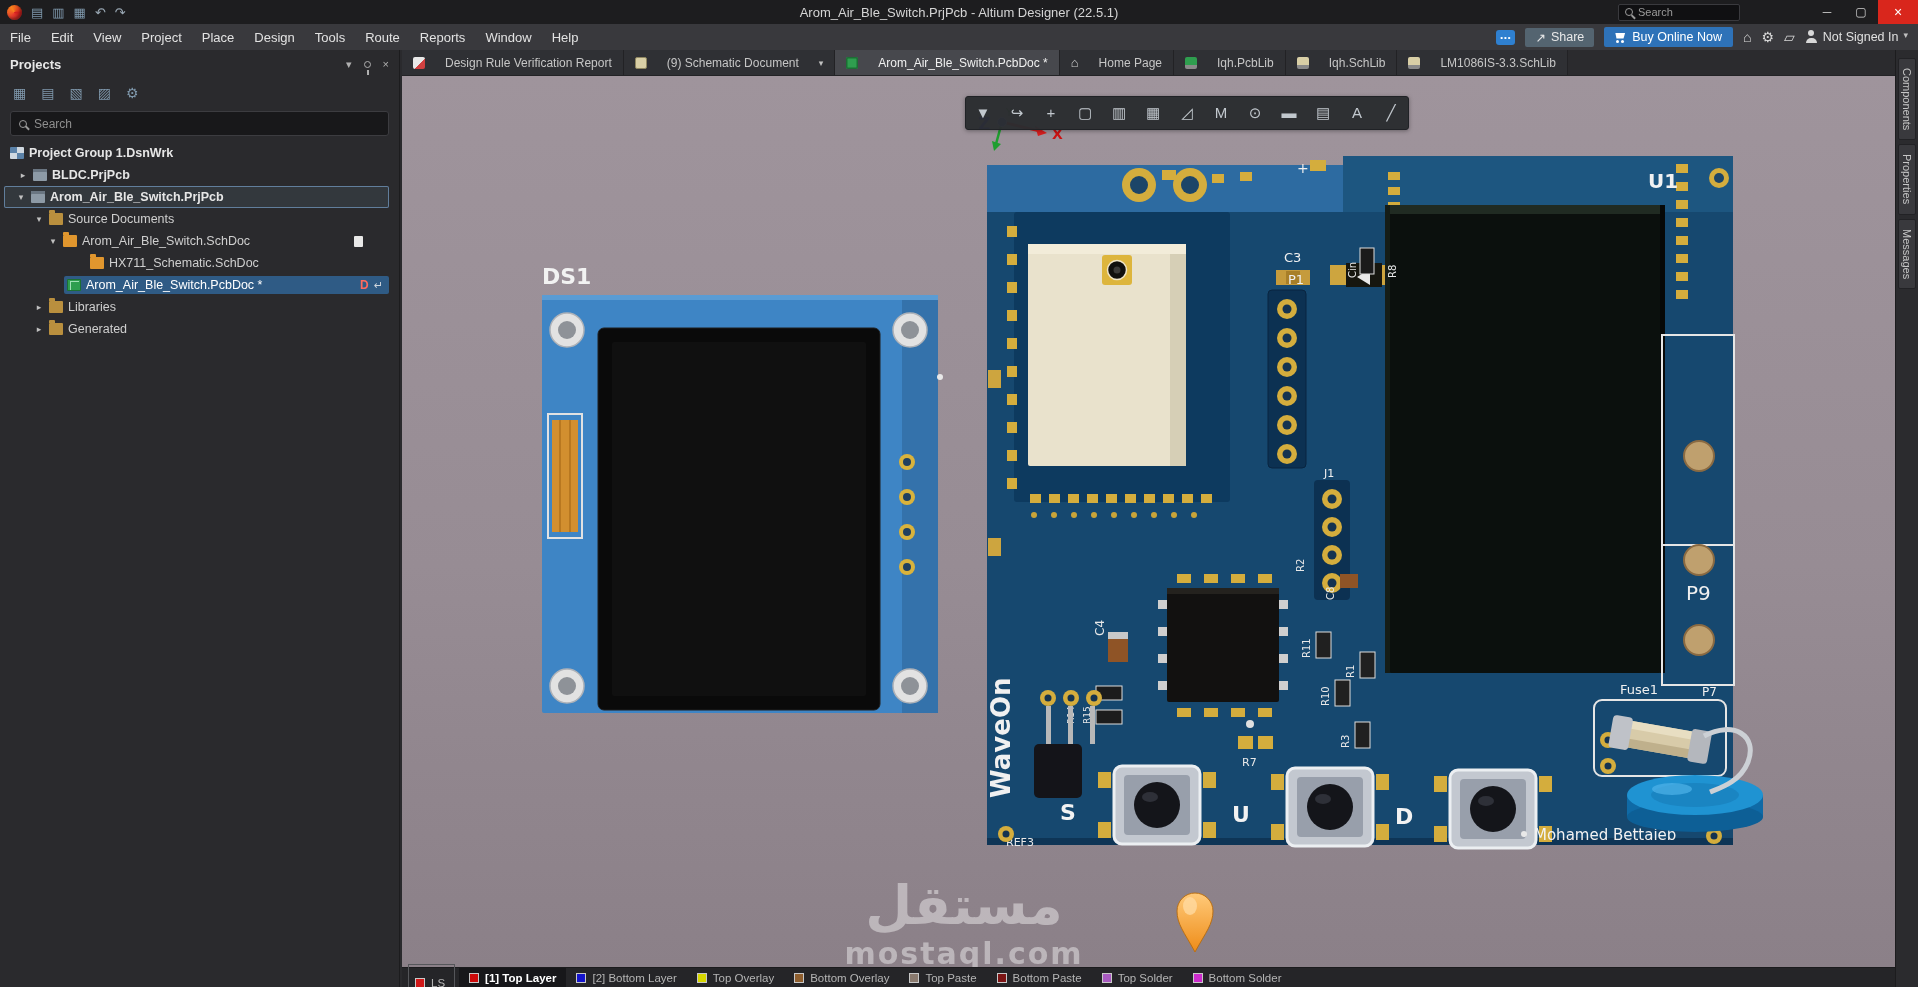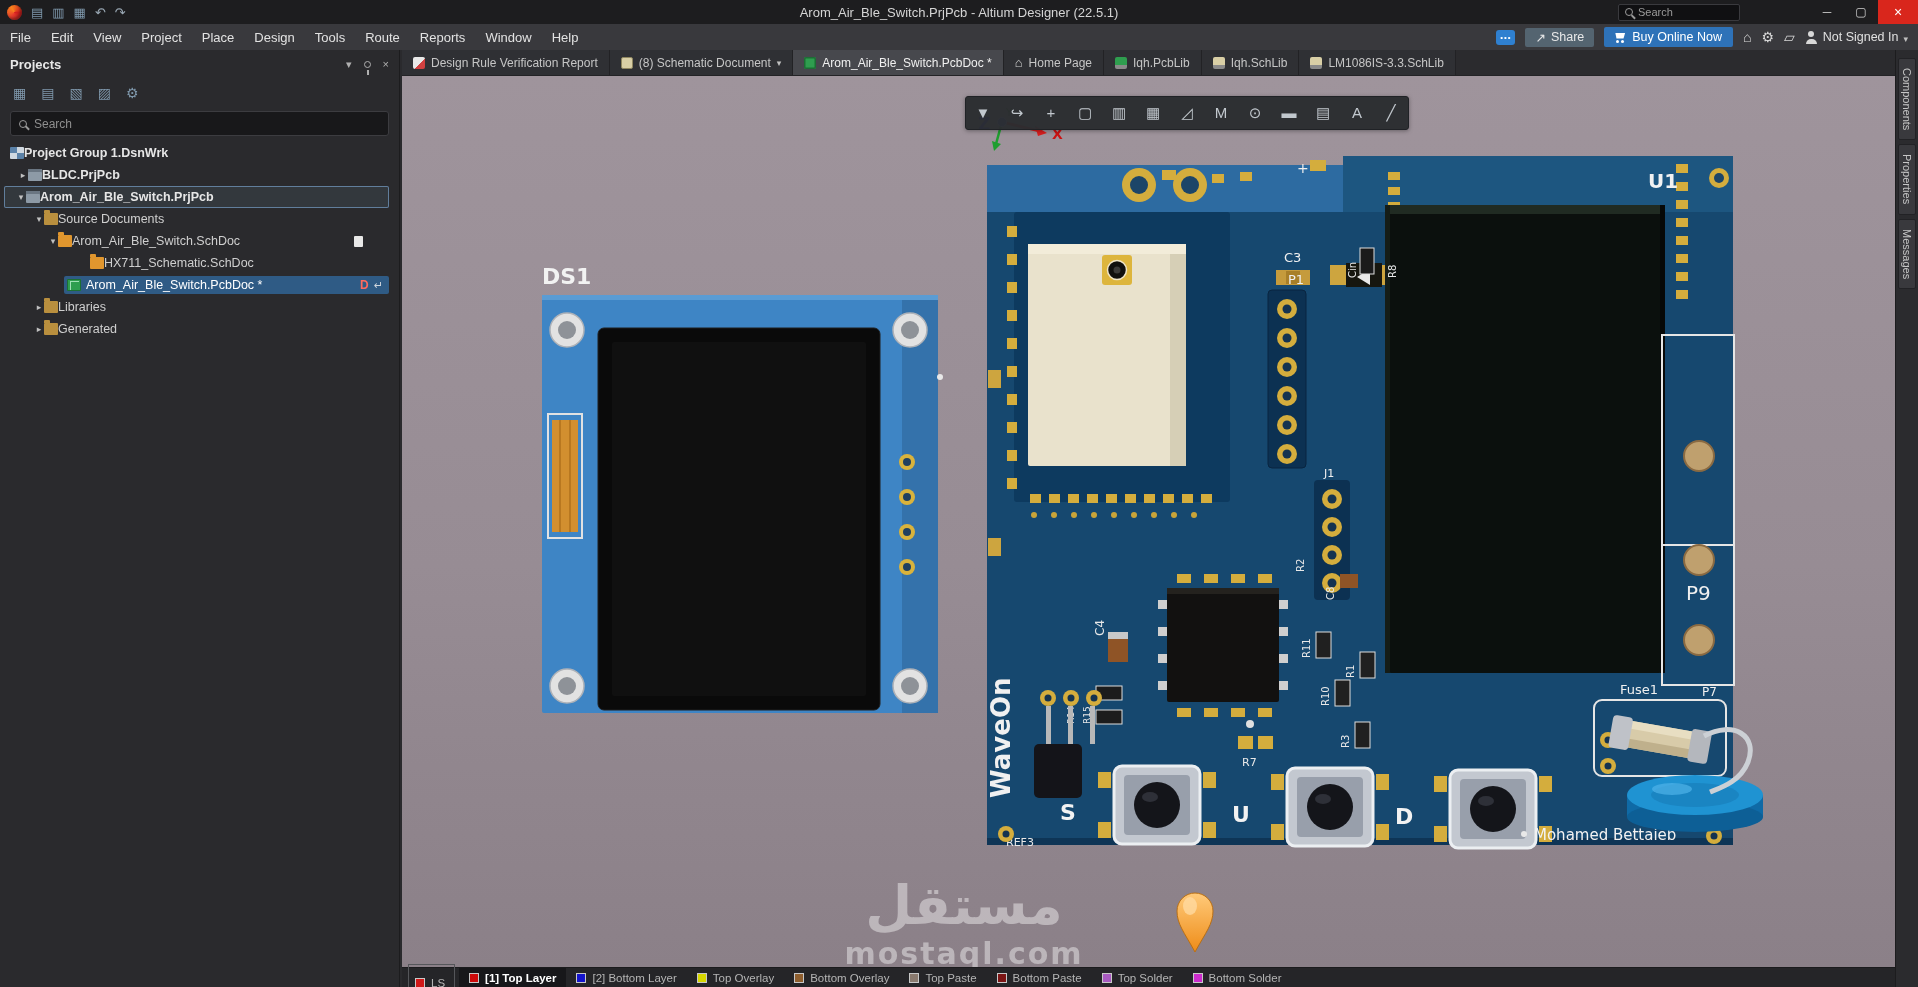--- a/index.html
+++ b/index.html
@@ -27,46 +27,46 @@
   .chat-ic { width:19px; height:15px; background:#2f80d0; border-radius:3px; color:#fff; font-size:8px; letter-spacing:1px; display:flex; align-items:center; justify-content:center; }
   .share-btn { background:#546470; color:#e8e8e8; border-radius:2px; padding:2px 10px; display:flex; gap:5px; align-items:center; font-size:12.5px; }
   .buy-btn { background:#2e72b8; color:#fff; border-radius:2px; padding:3px 11px; display:flex; gap:6px; align-items:center; font-size:12.5px; }
   .cart { position:relative; width:11px; height:9px; flex:none; }
   .cart::before { content:''; position:absolute; left:0; top:0; width:10px; height:6px; background:#fff; clip-path:polygon(0 0,100% 0,82% 100%,12% 100%); }
   .cart::after { content:''; position:absolute; bottom:-1px; left:1px; width:3px; height:3px; border-radius:50%; background:#fff; box-shadow:5px 0 #fff; }
   .mb-ic { font-size:14px; color:#d8d8d8; }
   .person { width:13px; height:13px; position:relative; }
   .person::before { content:''; position:absolute; top:0; left:3.5px; width:6px; height:6px; border-radius:50%; background:#d8d8d8; }
   .person::after { content:''; position:absolute; bottom:0; left:1px; width:11px; height:5px; border-radius:5px 5px 0 0; background:#d8d8d8; }
-  .signin { font-size:12.5px; color:#e0e0e0; display:flex; gap:5px; align-items:flex-end; }
+  .signin { font-size:12.5px; color:#e0e0e0; display:flex; gap:5px; align-items:flex-start; }
   .tiny-arrow { font-size:9px; color:#c0c0c0; }
 
   
   #tabbar { position:absolute; top:50px; left:402px; right:23px; height:26px; background:#2b2b2e; display:flex; align-items:stretch; border-bottom:1px solid #232326; }
-  .dtab { display:flex; align-items:center; gap:6px; padding:0 11px; font-size:12px; color:#c6c6c6; background:#2f3034; border-right:1px solid #222225; cursor:default; white-space:nowrap; }
+  .dtab { display:flex; align-items:center; gap:20px; padding:0 11px; font-size:12px; color:#c6c6c6; background:#2f3034; border-right:1px solid #222225; cursor:default; white-space:nowrap; }
   .dtab.active { background:#47484d; color:#f0f0f0; }
   .dticon { width:12px; height:12px; border-radius:2px; flex:none; }
   .dt-report { background:linear-gradient(135deg,#e8e8e8 58%,#d04040 58%); }
   .dt-sch { background:#d9cfa6; border:1px solid #8f8660; }
   .dt-pcb { background:#2f9e4f; box-shadow:inset 0 0 0 1.5px #1c6e34; }
   .dt-pcblib { background:linear-gradient(180deg,#2f9e4f 68%,#8a8a8a 68%); }
   .dt-schlib { background:linear-gradient(180deg,#d9cfa6 68%,#8a8a8a 68%); }
   .dt-home { font-size:13px; color:#d0d0d0; line-height:1; }
 
   
   #projects-panel { position:absolute; top:50px; left:0; width:400px; bottom:0; background:#2a2a2d; border-right:1px solid #1c1c1e; }
   .pp-header { height:28px; display:flex; align-items:center; padding:0 10px; }
   .pp-title { font-weight:bold; font-size:13px; color:#e8e8e8; }
   .pp-hicons { margin-left:auto; display:flex; align-items:center; gap:12px; color:#b0b0b0; font-size:11px; }
   .pin { width:7px; height:7px; border:1.5px solid #b0b0b0; border-radius:50%; position:relative; }
   .pin::after { content:''; position:absolute; width:1.5px; height:5px; background:#b0b0b0; left:2.5px; top:8px; }
   .pp-toolbar { height:30px; display:flex; align-items:center; gap:15px; padding-left:13px; color:#7f98ac; font-size:14px; }
   .pp-search { margin:3px 10px 6px 10px; height:25px; background:#18181a; border:1px solid #3c3c40; border-radius:3px; display:flex; align-items:center; gap:7px; padding:0 8px; color:#8f8f8f; font-size:12px; }
   .tree { margin-top:6px; font-size:12.5px; color:#cfcfcf; }
-  .tree-row { height:22px; display:flex; align-items:center; }
+  .tree-row { height:22px; display:flex; align-items:center; gap:5px; }
   .tw { width:10px; font-size:9px; color:#c0c0c0; text-align:center; flex:none; }
   .lbl { white-space:nowrap; }
   .bold { font-weight:bold; color:#e6e6e6; }
   .sel-outline { background:#33383d; box-shadow:inset 0 0 0 1px #617e9c; margin:0 10px 0 4px; border-radius:2px; }
   .row-fill { flex:1; display:flex; align-items:center; gap:5px; background:#2f5b85; color:#fff; margin-right:10px; padding:2px 6px 2px 3px; border-radius:2px; }
   .spacer { flex:1; }
   .badge-d { color:#ff6a5e; font-weight:bold; font-size:12px; }
   .badge-ic { color:#cfd6dd; font-size:11px; }
   .doc-badge { width:9px; height:11px; background:#e8e8e8; border-radius:1px; margin-right:36px; }
   .ic { width:14px; height:12px; flex:none; position:relative; border-radius:1px; }
@@ -156,21 +156,21 @@
     </div>
   </div>
 
   <div id="tabbar">
     <div class="dtab">
       <span class="dticon dt-report"></span>
       <span>Design Rule Verification Report</span>
     </div>
     <div class="dtab">
       <span class="dticon dt-sch"></span>
-      <span>(8) Schematic Document</span>
+      <span>(9) Schematic Document</span>
       <span class="tiny-arrow">▾</span>
     </div>
     <div class="dtab active">
       <span class="dticon dt-pcb"></span>
       <span>Arom_Air_Ble_Switch.PcbDoc *</span>
     </div>
     <div class="dtab">
       <span class="dt-home">⌂</span>
       <span>Home Page</span>
     </div>

